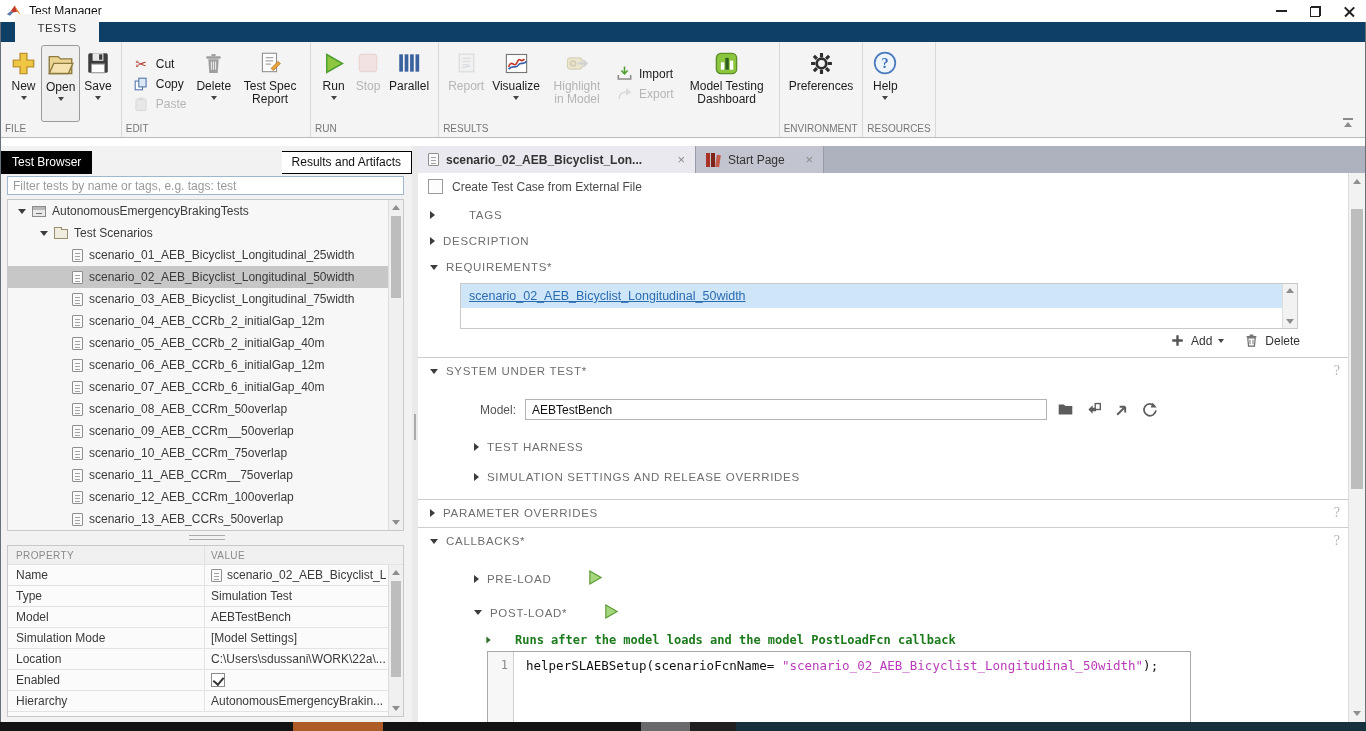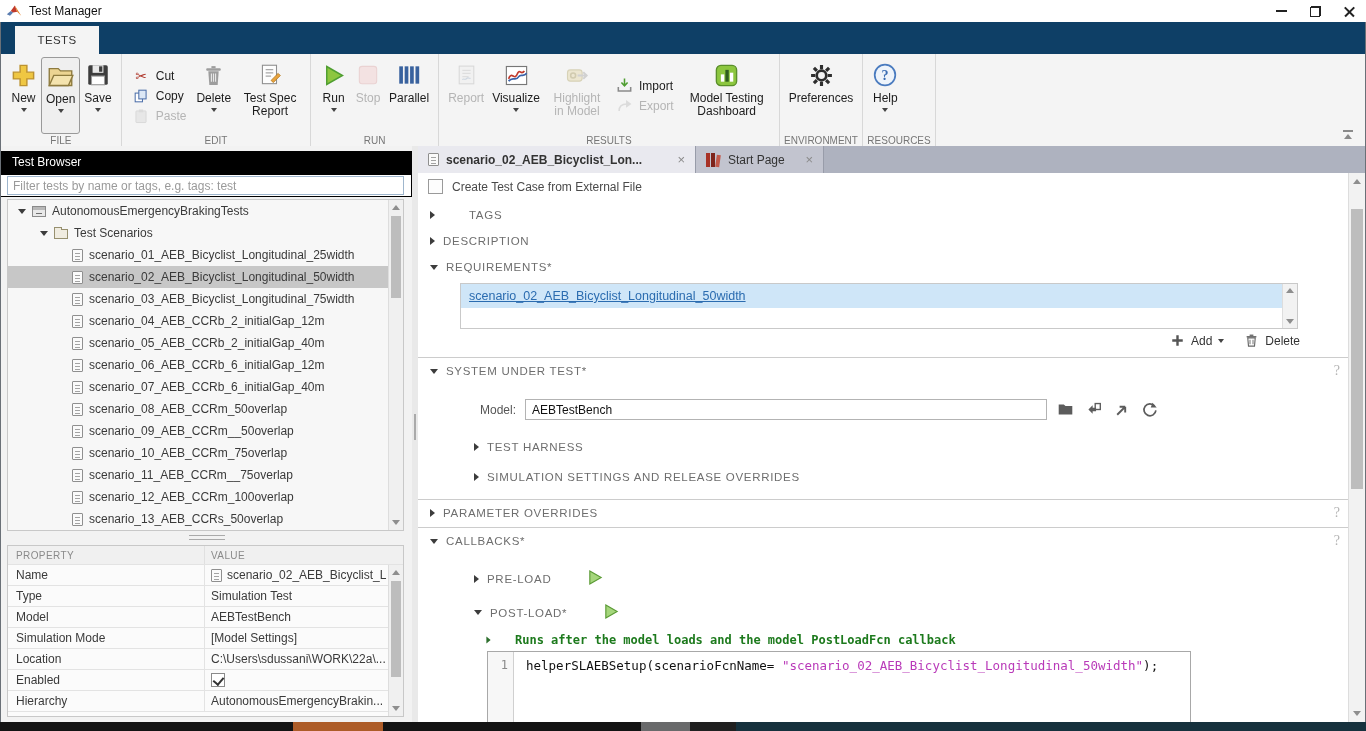--- a/index.html
+++ b/index.html
@@ -20,27 +20,27 @@
   .restore-ic { position:relative; width:11px; height:11px; display:inline-block; }
   .restore-ic::before { content:""; position:absolute; right:0; top:0; width:8px; height:8px; border:1px solid #222; }
   .restore-ic::after { content:""; position:absolute; left:0; bottom:0; width:8px; height:8px; border:1px solid #222; background:#fff; }
   .close-ic { position:relative; width:13px; height:13px; display:inline-block; }
   .close-ic::before,.close-ic::after { content:""; position:absolute; left:0; top:6px; width:13px; height:1.6px; background:#222; }
   .close-ic::before { transform:rotate(45deg); }
   .close-ic::after { transform:rotate(-45deg); }
 
   
   .ribbon { position:absolute; top:22px; left:1px; right:1px; }
-  .ribbon-tabstrip { height:32px; background:#0e3f66; display:flex; align-items:flex-end; }
+  .ribbon-tabstrip { height:20px; background:#0e3f66; display:flex; align-items:flex-end; }
   .ribbon-tab { margin-left:14px; height:28px; width:84px; background:#f4f4f4; color:#333;
                 font-size:11.5px; display:flex; align-items:center; justify-content:center; letter-spacing:0.4px; }
   .ribbon-body { height:96px; background:#f4f4f4; border-bottom:1px solid #b9b9b9; display:flex; position:relative; }
   .rgroup { display:flex; flex-direction:column; border-right:1px solid #d8d8d8; }
   .rbtns { flex:1; display:flex; align-items:stretch; padding:3px 5px 0 5px; }
-  .rgroup-label { text-align:center; color:#767676; font-size:10px; padding:1px 4px 3px; white-space:nowrap; }
+  .rgroup-label { text-align:left; color:#767676; font-size:10px; padding:1px 4px 3px; white-space:nowrap; }
   .rbtn { display:flex; flex-direction:column; align-items:center; padding:3px 4px 0; cursor:default; }
   .rbtn .ric { height:30px; display:flex; align-items:center; justify-content:center; }
   .rlabel { font-size:12px; color:#1c1c1c; text-align:center; line-height:13px; margin-top:2px; white-space:pre-line; }
   .rbtn .dd { margin-top:3px; }
   .rbtn.framed { border:1px solid #9a9a9a; border-radius:3px; background:#efefef; }
   .rbtn.disabled .rlabel { color:#b5b5b5; }
   .rbtn.disabled .ric { opacity:0.45; }
   .smallcol { display:flex; flex-direction:column; justify-content:center; gap:3px; padding:0 6px; }
   .sbtn { display:flex; align-items:center; gap:6px; font-size:12px; color:#1c1c1c; cursor:default; }
   .sbtn.disabled { color:#b5b5b5; }
@@ -55,21 +55,21 @@
   
   .cr { display:inline-block; width:0; height:0; flex-shrink:0; }
   .cr-r { border-top:4px solid transparent; border-bottom:4px solid transparent; border-left:5px solid #3c3c3c; }
   .cr-d { border-left:4px solid transparent; border-right:4px solid transparent; border-top:5px solid #3c3c3c; }
   .cr-s { border-left:3.5px solid transparent; border-right:3.5px solid transparent; border-top:4px solid #444; }
   .sa-u { border-left:4px solid transparent; border-right:4px solid transparent; border-bottom:5px solid #8e8e8e; }
   .sa-d { border-left:4px solid transparent; border-right:4px solid transparent; border-top:5px solid #8e8e8e; }
 
   
   .left-panel { position:absolute; top:146px; left:1px; width:411px; bottom:9px; background:#f2f2f2; }
-  .lp-tabs { display:flex; justify-content:space-between; padding-top:5px;flex-direction:column; }
+  .lp-tabs { display:flex; justify-content:space-between; padding-top:5px; }
   .lp-tab { font-size:12px; padding:3px 10px 4px; border:1px solid #000; cursor:default; }
   .lp-tab.active { background:#000; color:#fff; }
   .lp-tab.inactive { background:#fff; color:#111; border-left:none; }
   .lp-filter { position:absolute; top:30px; left:6px; right:8px; height:19px; border:1px solid #9fb6cd;
                background:#fff; font-size:12px; color:#333; padding:0 5px; font-family:"Liberation Sans",sans-serif; }
   .lp-filter::placeholder { color:#9a9a9a; }
   .tree { position:absolute; top:53px; left:6px; right:8px; height:332px; background:#f7f7f7;
           border:1px solid #c8c8c8; overflow:hidden; }
   .trow { height:22px; display:flex; align-items:center; gap:6px; font-size:12px; color:#3a3a3a; white-space:nowrap; cursor:default; }
   .trow.lvl1 { padding-left:10px; }

